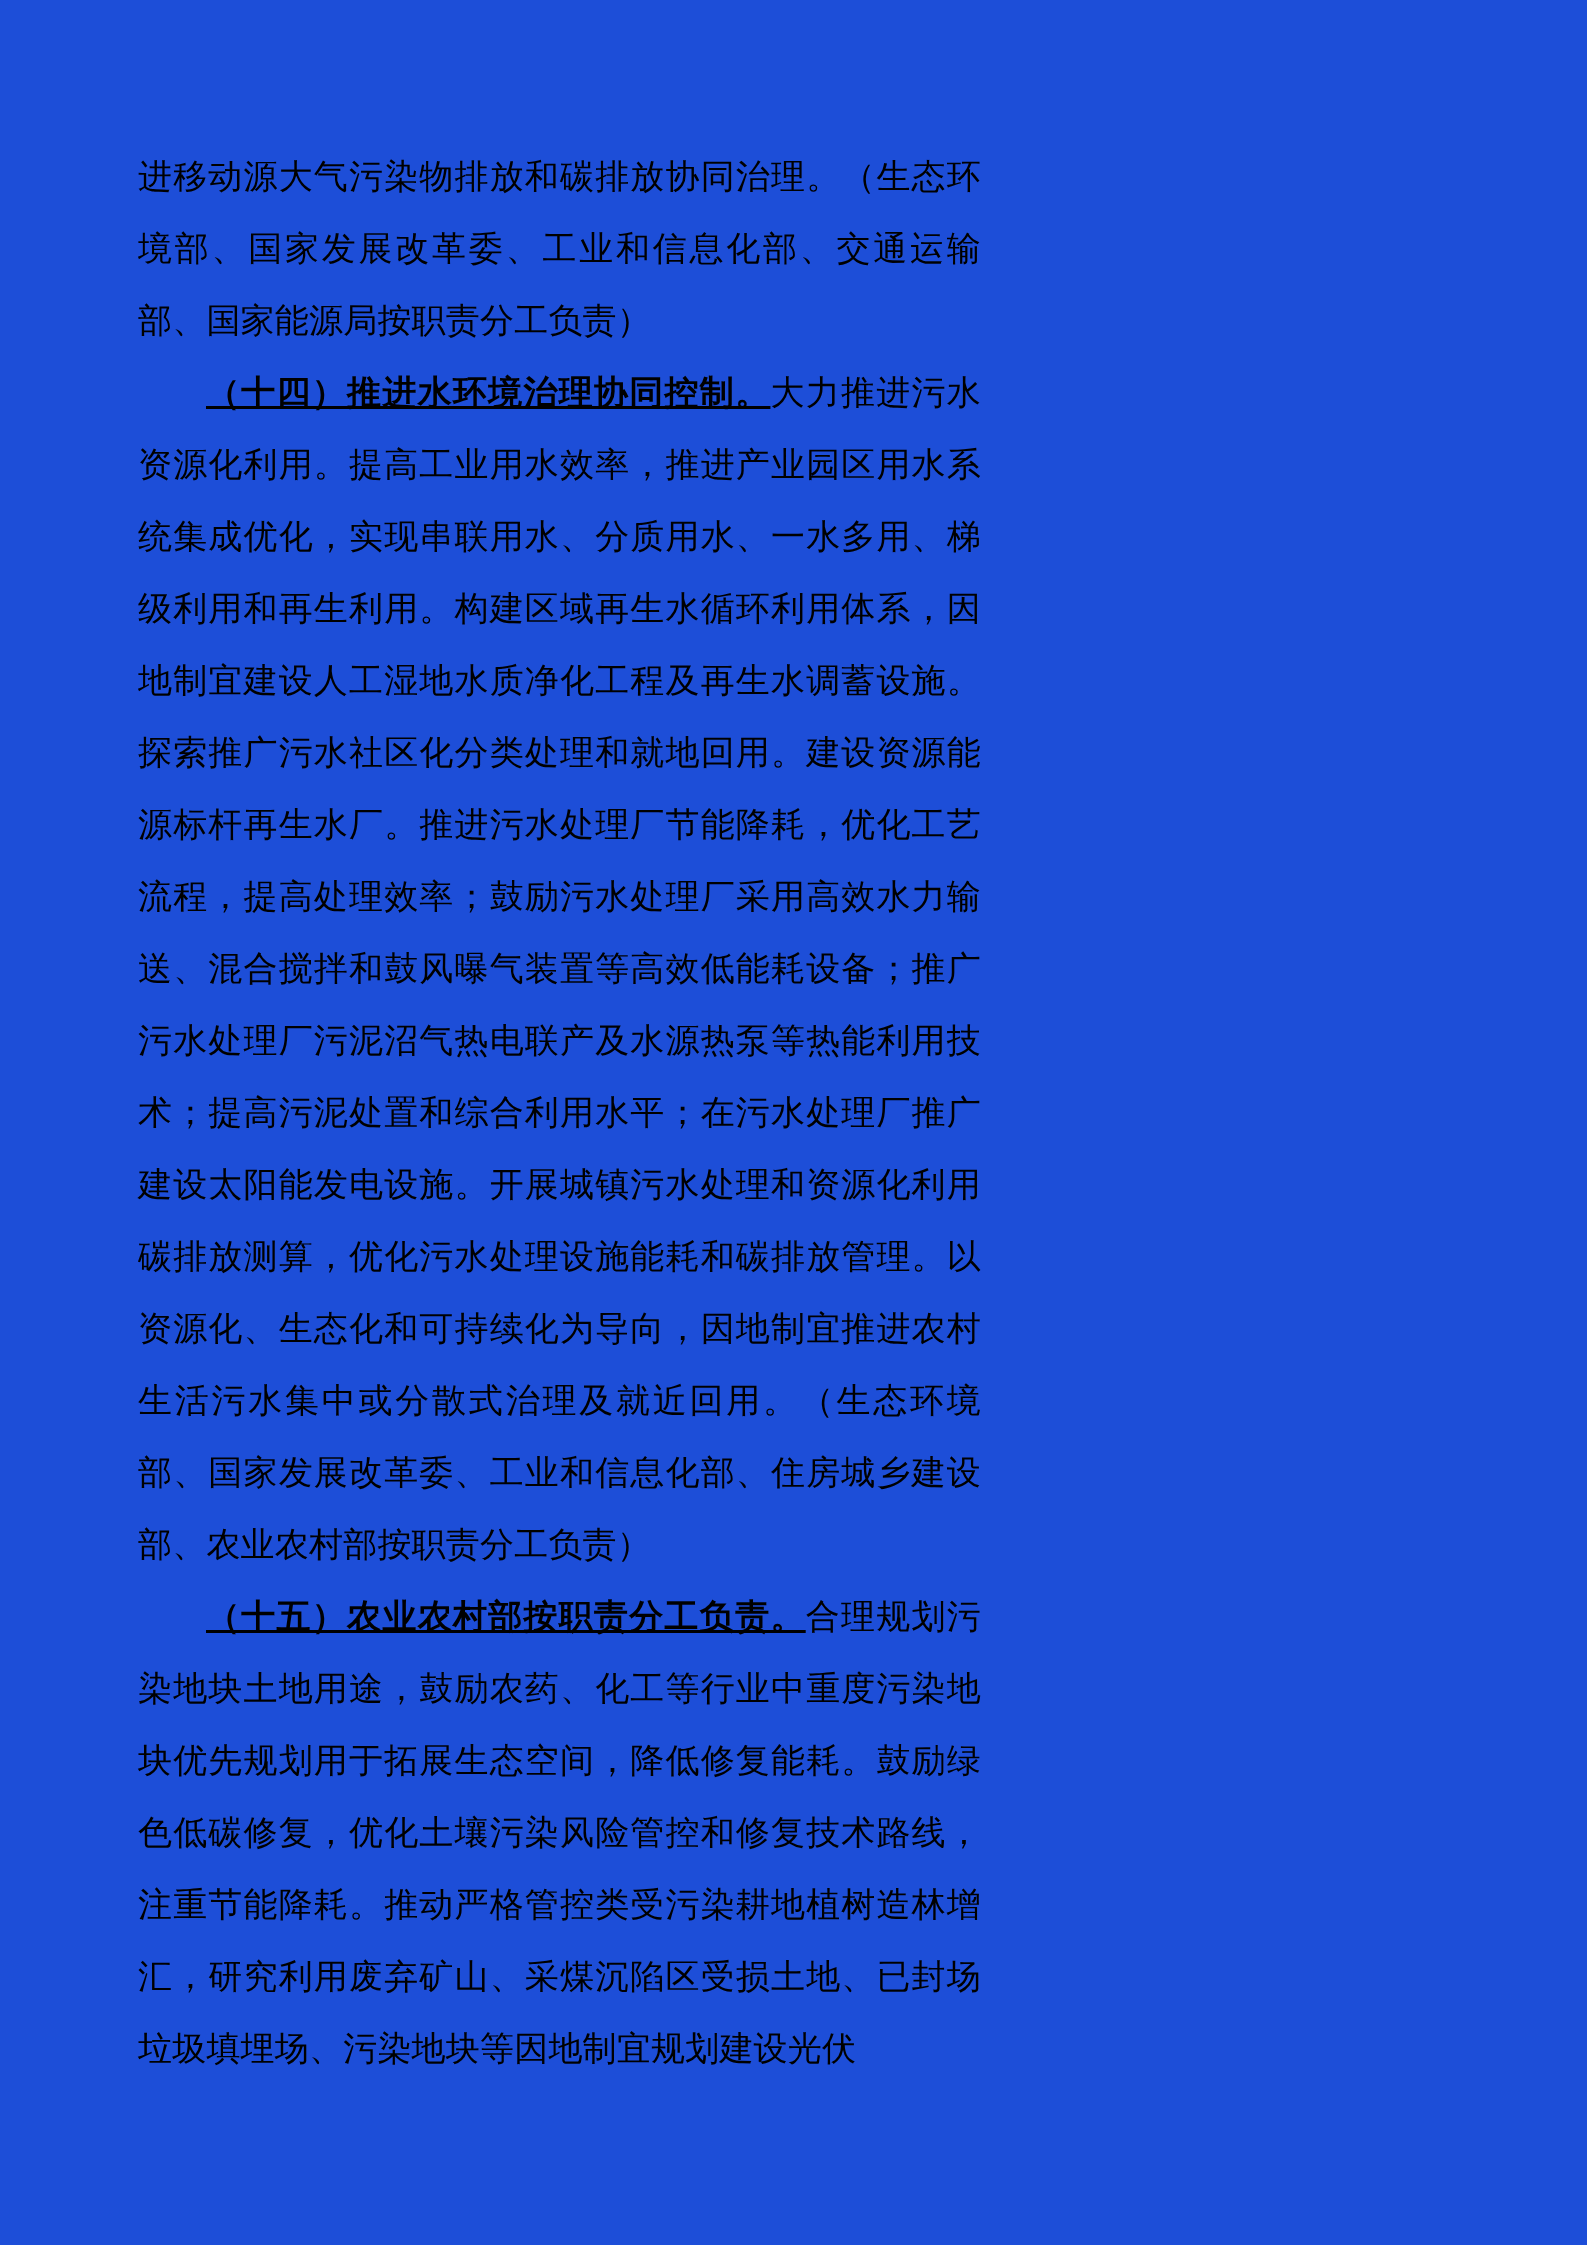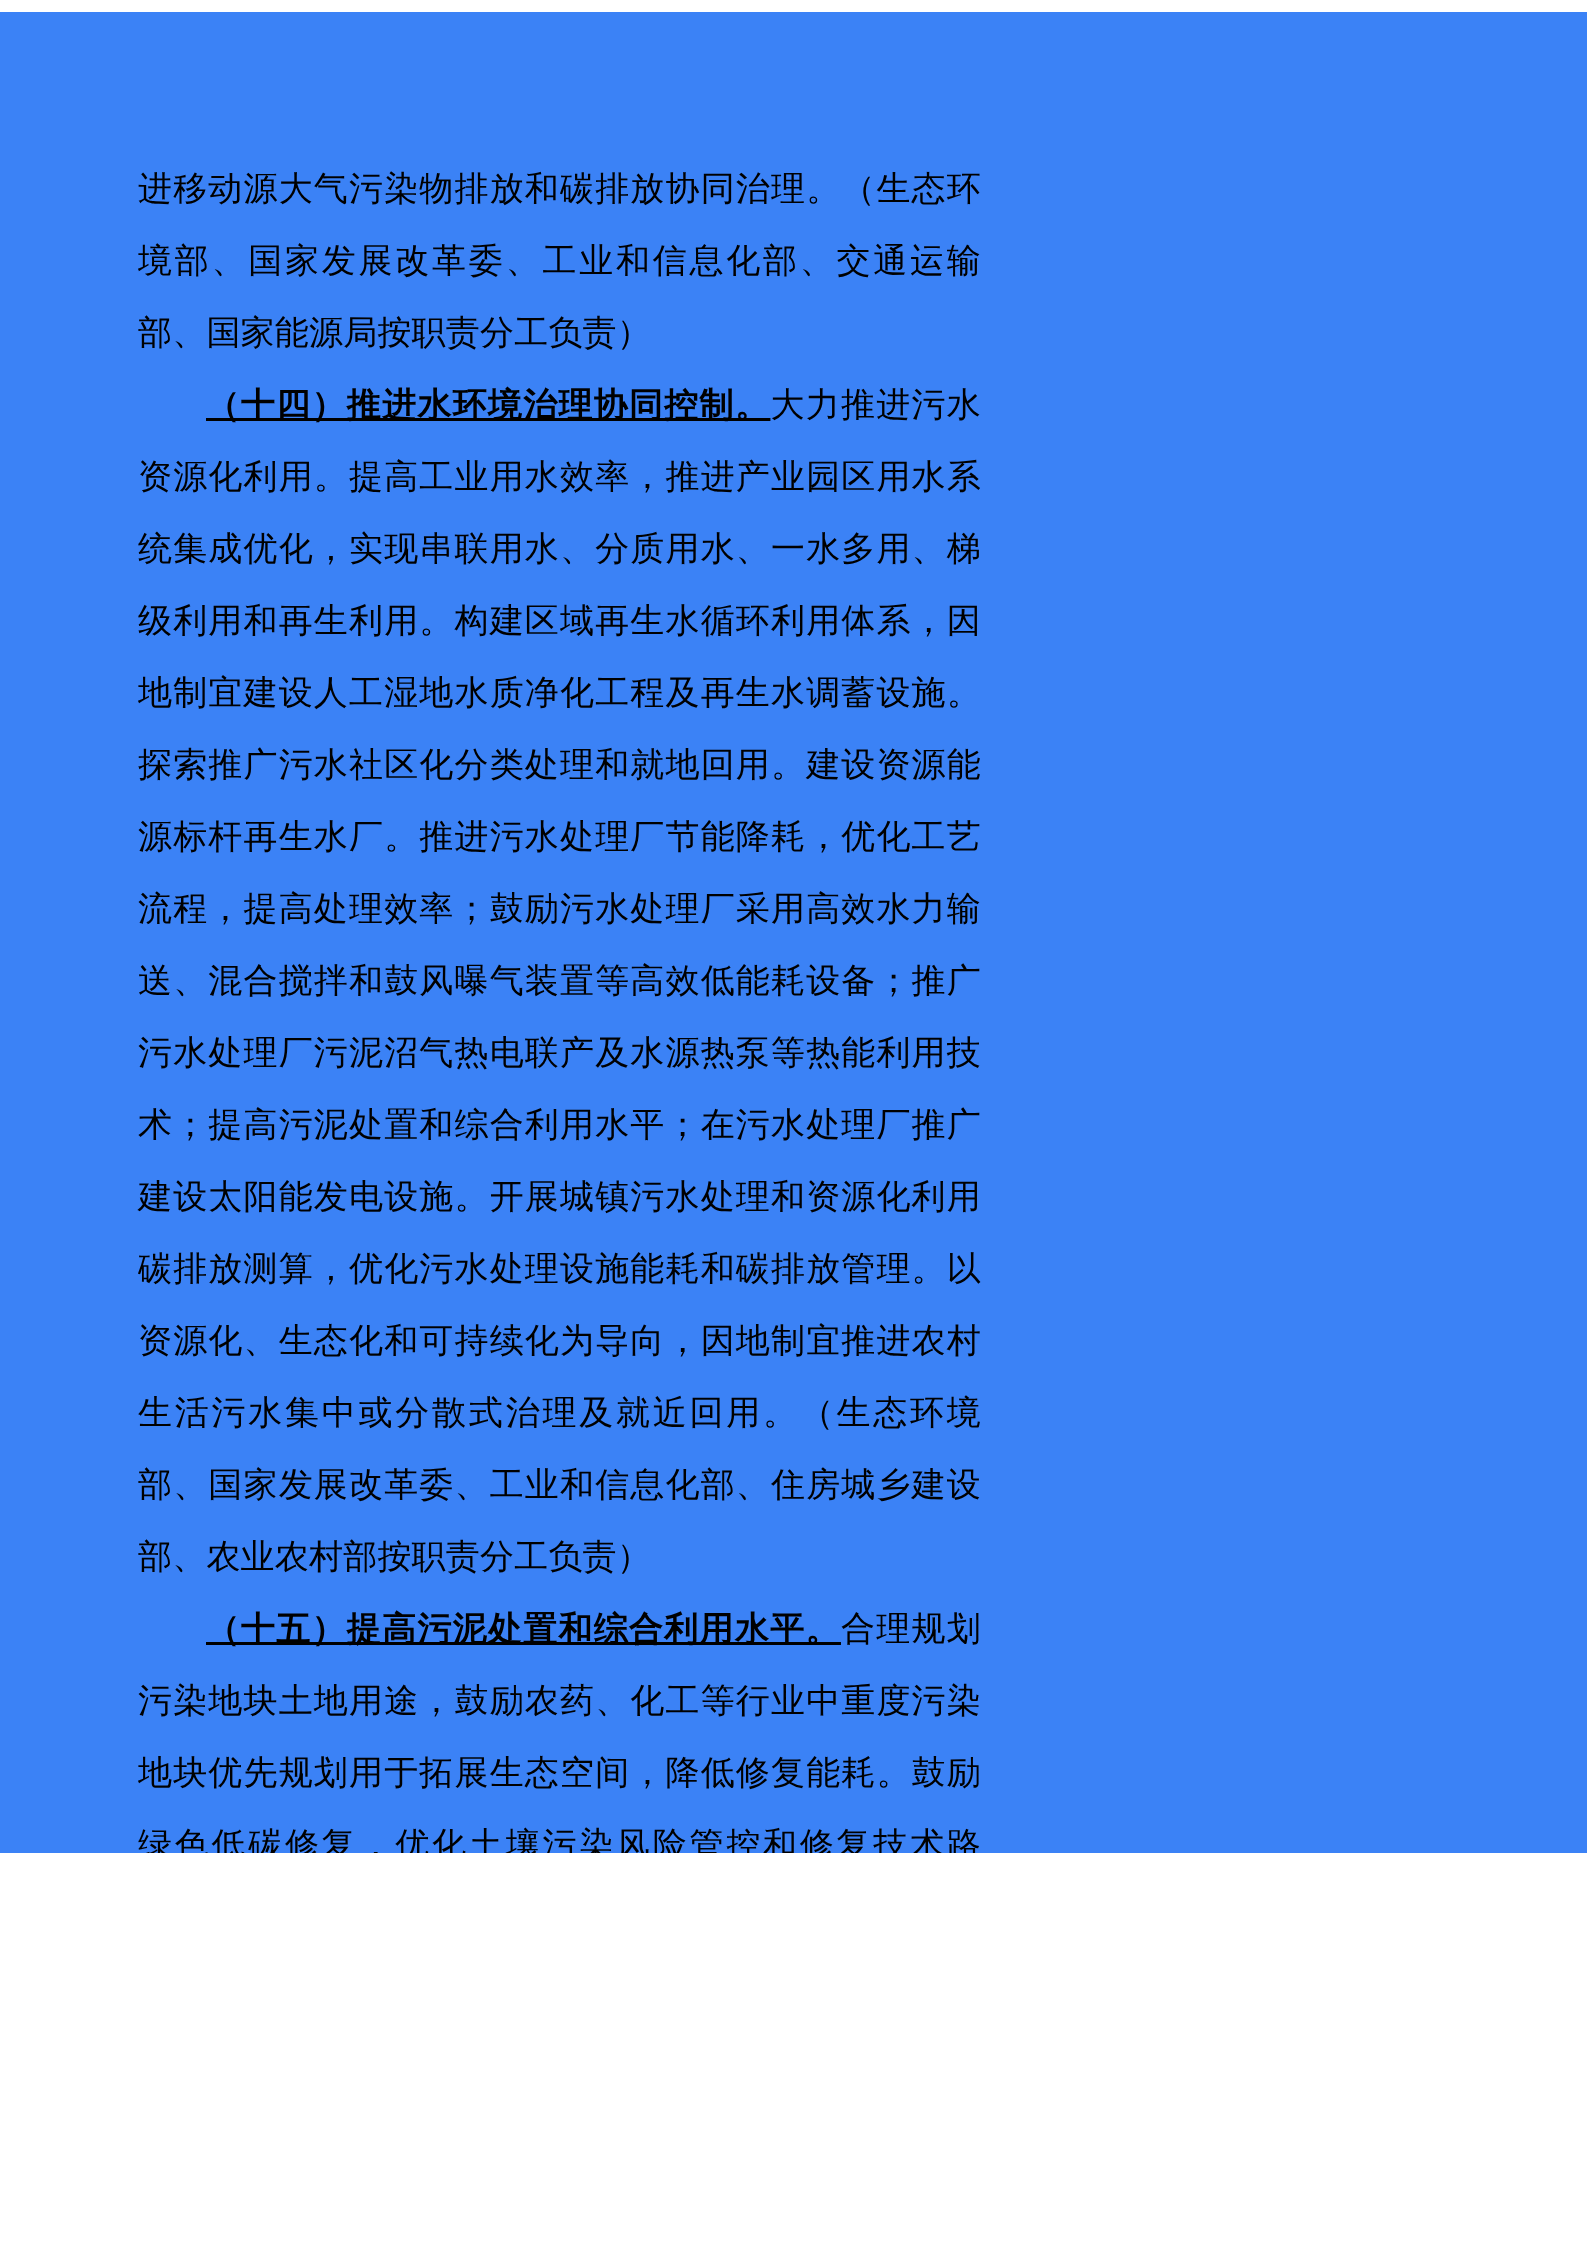--- a/index.html
+++ b/index.html
@@ -6,25 +6,24 @@
     margin: 0;
     padding: 0;
     background: #ffffff;
   }
   body {
     font-family: "Liberation Sans", "DejaVu Sans", sans-serif;
   }
   .page {
     position: relative;
     width: 1587px;
-    height: 1841px;
-    background: #3b82f6;
+    height: 2245px;
+    background: #1d4ed8;
     overflow: hidden;
     box-sizing: border-box;
-    margin-top: 12px;
   }
   .content {
     position: absolute;
     left: 138px;
     top: 140px;
     width: 843px;
   }
   .para {
     margin: 0 0 0 0;
     color: #000000;
@@ -53,17 +52,17 @@
 
     <p class="para">
       <span>进移动源大气污染物排放和碳排放协同治理。（生态环境部、国家发展改革委、工业和信息化部、交通运输部、国家能源局按职责分工负责）</span>
     </p>
 
     <p class="para indent">
       <span class="lead">（十四）推进水环境治理协同控制。</span><span>大力推进污水资源化利用。提高工业用水效率，推进产业园区用水系统集成优化，实现串联用水、分质用水、一水多用、梯级利用和再生利用。构建区域再生水循环利用体系，因地制宜建设人工湿地水质净化工程及再生水调蓄设施。探索推广污水社区化分类处理和就地回用。建设资源能源标杆再生水厂。推进污水处理厂节能降耗，优化工艺流程，提高处理效率；鼓励污水处理厂采用高效水力输送、混合搅拌和鼓风曝气装置等高效低能耗设备；推广污水处理厂污泥沼气热电联产及水源热泵等热能利用技术；提高污泥处置和综合利用水平；在污水处理厂推广建设太阳能发电设施。开展城镇污水处理和资源化利用碳排放测算，优化污水处理设施能耗和碳排放管理。以资源化、生态化和可持续化为导向，因地制宜推进农村生活污水集中或分散式治理及就近回用。（生态环境部、国家发展改革委、工业和信息化部、住房城乡建设部、农业农村部按职责分工负责）</span>
     </p>
 
     <p class="para indent">
-      <span class="lead">（十五）提高污泥处置和综合利用水平。</span><span>合理规划污染地块土地用途，鼓励农药、化工等行业中重度污染地块优先规划用于拓展生态空间，降低修复能耗。鼓励绿色低碳修复，优化土壤污染风险管控和修复技术路线，注重节能降耗。推动严格管控类受污染耕地植树造林增汇，研究利用废弃矿山、采煤沉陷区受损土地、已封场垃圾填埋场、污染地块等因地制宜规划建设光伏</span>
+      <span class="lead">（十五）农业农村部按职责分工负责。</span><span>合理规划污染地块土地用途，鼓励农药、化工等行业中重度污染地块优先规划用于拓展生态空间，降低修复能耗。鼓励绿色低碳修复，优化土壤污染风险管控和修复技术路线，注重节能降耗。推动严格管控类受污染耕地植树造林增汇，研究利用废弃矿山、采煤沉陷区受损土地、已封场垃圾填埋场、污染地块等因地制宜规划建设光伏</span>
     </p>
 
   </div>
 </div>
 
 </body></html>

